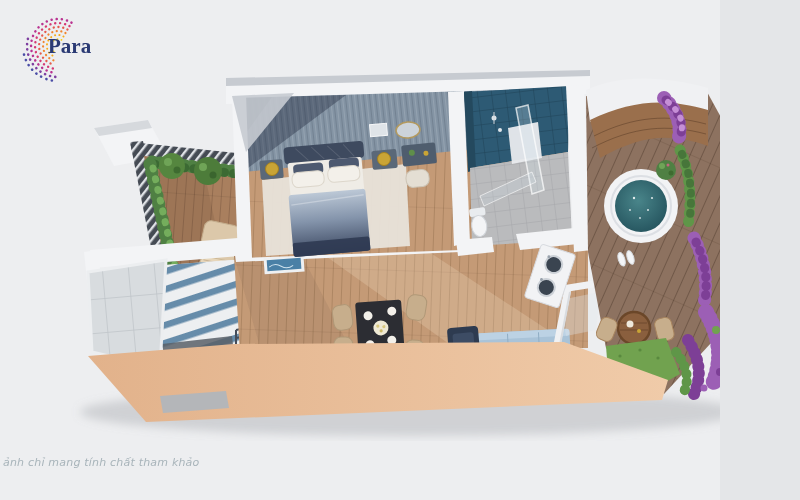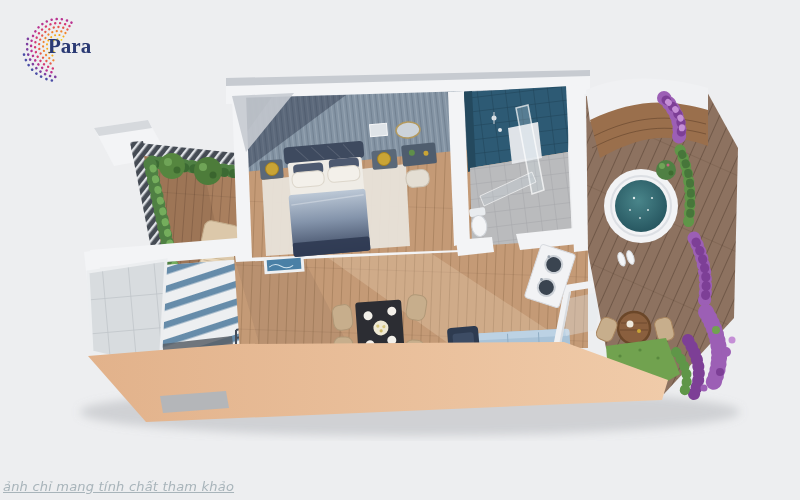--- a/index.html
+++ b/index.html
@@ -1,33 +1,33 @@
 <!DOCTYPE html>
 <html style="--background: #edeef0; --wall-white: #f3f4f6; --wall-shadow: #d6d9dd; --roof-gray: #c7cbd1; --facade-peach-light: #f0cba9; --facade-peach-dark: #e2b28b; --wood-floor: #c49a76; --wood-deck-left: #a97f5e; --wood-deck-right: #8d7260; --accent-wall: #8494a4; --tile-blue: #2d5a74; --tile-blue-dark: #1f4156; --tile-gray-floor: #babbbd; --glass-gray: #d8dcdf; --rug-beige: #e8e3da; --bed-headboard: #3e4a5f; --duvet-light: #bcc8d6; --duvet-dark: #39455e; --pillow-white: #f3f0ea; --nightstand-blue: #5a6878; --lamp-gold: #c9a435; --sofa-blue: #a9c3d8; --armchair-navy: #2e3b50; --table-dark: #2c2d33; --chair-beige: #c7ae8c; --hedge-green: #4f8043; --grass-green: #71a24f; --flower-purple: #9c5fb5; --flower-purple-dark: #7d3f96; --water-teal-center: #49858a; --water-teal-edge: #1f4c57; --stair-blue: #5b84a4; --jacuzzi-white: #f2f3f5; --canopy-wood: #9a6f4c; --disclaimer-gray: #a8b4ba; --logo-navy: #2b3a74; --swirl-0: #f7d016; --swirl-1: #f6ab1a; --swirl-2: #f1852e; --swirl-3: #e65a4e; --swirl-4: #d63a74; --swirl-5: #b93391; --swirl-6: #7e3fa0; --swirl-7: #4a4da6;"><head>
 <meta charset="utf-8">
 <style>
   html,body{margin:0;padding:0;background:#e4e6e8;}
-  .stage{position:relative;width:800px;height:500px;overflow:hidden;background:var(--background,#edeef0);font-family:"DejaVu Sans",sans-serif;}
+  .stage{position:relative;width:720px;height:500px;overflow:hidden;background:var(--background,#edeef0);font-family:"DejaVu Sans",sans-serif;}
   .stage svg{display:block;position:absolute;inset:0;}
   
   .f-wall{fill:var(--wall-white)}.f-shade{fill:var(--wall-shadow)}.f-roof{fill:var(--roof-gray)}
   .f-rug{fill:var(--rug-beige)}.f-head{fill:var(--bed-headboard)}.f-pillow{fill:var(--pillow-white)}
   .f-nstand{fill:var(--nightstand-blue)}.f-gold{fill:var(--lamp-gold)}.f-sofa{fill:var(--sofa-blue)}
   .f-navy{fill:var(--armchair-navy)}.f-tableD{fill:var(--table-dark)}.f-chairB{fill:var(--chair-beige)}
   .f-grass{fill:var(--grass-green)}.f-jacz{fill:var(--jacuzzi-white)}.f-wood{fill:var(--wood-floor)}
   .f-deckL{fill:var(--wood-deck-left)}.f-deckR{fill:var(--wood-deck-right)}.f-accent{fill:var(--accent-wall)}
   .f-tileB{fill:var(--tile-blue)}.f-tileG{fill:var(--tile-gray-floor)}.f-glass{fill:var(--glass-gray)}
   .f-canopy{fill:var(--canopy-wood)}.f-stairblue{fill:var(--stair-blue)}
   .s-hedge{stroke:var(--hedge-green)}.s-purple{stroke:var(--flower-purple)}.s-purpleD{stroke:var(--flower-purple-dark)}
   .sw0{stroke:var(--swirl-0)}.sw1{stroke:var(--swirl-1)}.sw2{stroke:var(--swirl-2)}.sw3{stroke:var(--swirl-3)}
   .sw4{stroke:var(--swirl-4)}.sw5{stroke:var(--swirl-5)}.sw6{stroke:var(--swirl-6)}.sw7{stroke:var(--swirl-7)}
   .dots{fill:none;stroke-linecap:round}
   .logo{position:absolute;top:6px;right:-46px;width:150px;height:96px;}
   .logo text{font-family:"Liberation Serif","DejaVu Serif",serif;font-size:21px;font-weight:600;fill:var(--logo-navy);}
-  .disclaimer{position:absolute;left:3px;bottom:6px;font-style:italic;font-size:13px;letter-spacing:.2px;color:var(--disclaimer-gray);text-decoration:underline;}
+  .disclaimer{position:absolute;left:3px;bottom:31px;font-style:italic;font-size:11px;letter-spacing:.2px;color:var(--disclaimer-gray);}
 </style>
 </head>
 <body>
 
 <div class="stage">
 
 <svg viewBox="0 0 800 500" width="800" height="500">
   <defs>
     <pattern id="pwFloor" width="9" height="64" patternUnits="userSpaceOnUse" patternTransform="rotate(2)">
       <rect width="9" height="64" class="f-wood"></rect>

